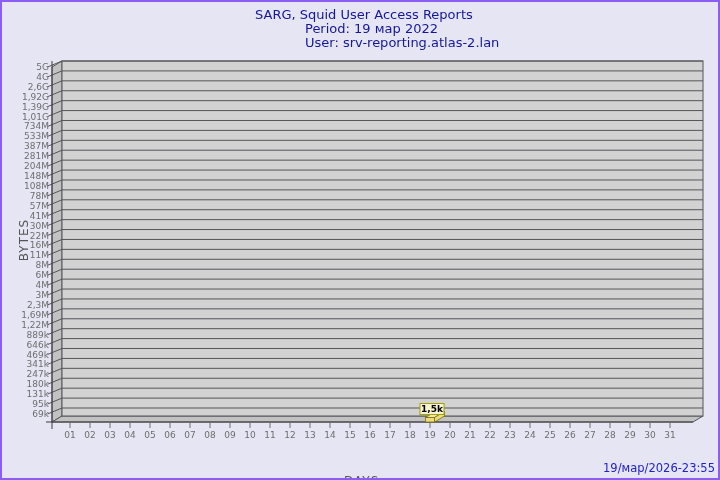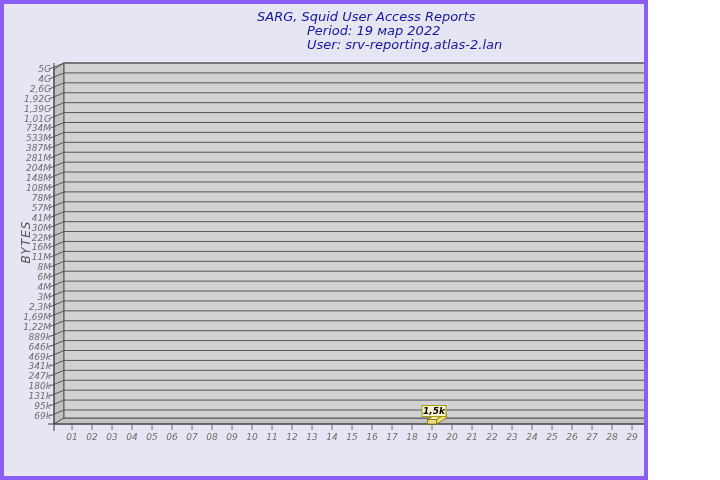--- a/index.html
+++ b/index.html
@@ -1,24 +1,23 @@
 <!DOCTYPE html>
 <html><head>
 <meta charset="utf-8">
 <style>
   html,body{margin:0;padding:0;background:#ffffff;}
   .frame{
     position:relative;
-    width:648px;height:480px;
+    width:720px;height:480px;
     box-sizing:border-box;
-    border:4px solid #8b5cf6;
+    border:2px solid #8b5cf6;
     background:#e5e5f3;
     font-family:"DejaVu Sans",sans-serif;
     overflow:hidden;
-    font-style:italic;
   }
   .title-line{
     position:absolute;
     font-size:13px;line-height:14px;
     color:#16169b;
     white-space:nowrap;
   }
   #title-main{left:253px;top:6px;}
   #title-period{left:303px;top:20px;}
   #title-user{left:303px;top:34px;}
@@ -230,13 +229,14 @@
       <polygon points="423.5,415.5 432.5,415.5 442.5,409.5 433.5,409.5" fill="#f5e9a8" stroke="#7a7000" stroke-width="0.8"></polygon>
       <polygon points="432.5,415.5 442.5,409.5 442.5,414 432.5,420" fill="#eedc82" stroke="#7a7000" stroke-width="0.8"></polygon>
       <rect x="423.5" y="415.5" width="9" height="4.5" fill="#eedc82" stroke="#7a7000" stroke-width="0.8"></rect>
       <rect x="418" y="401.5" width="24" height="11" fill="#f8f4ce" stroke="#a0a000" stroke-width="1"></rect>
       <text x="430" y="410" text-anchor="middle" font-size="9" font-weight="bold" fill="#000000" font-family="&quot;DejaVu Sans&quot;,sans-serif">1,5k</text>
     </svg>
 
   <div id="y-axis-title" class="axis-title">BYTES</div>
   <div id="x-axis-title" class="axis-title">DAYS</div>
 
+  <div id="report-timestamp">19/мар/2026-23:55</div>
 </div>
 
 </body></html>

